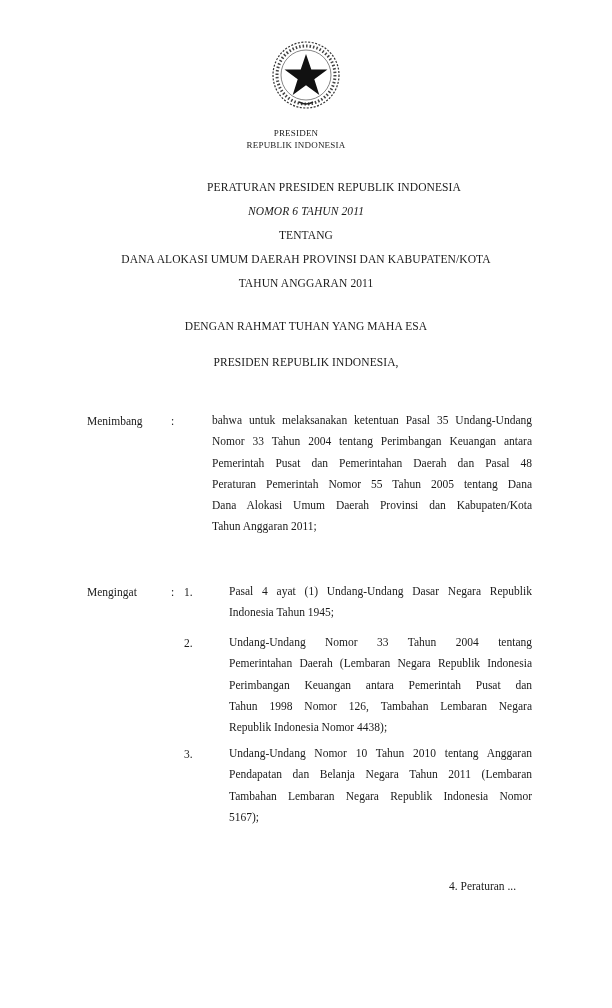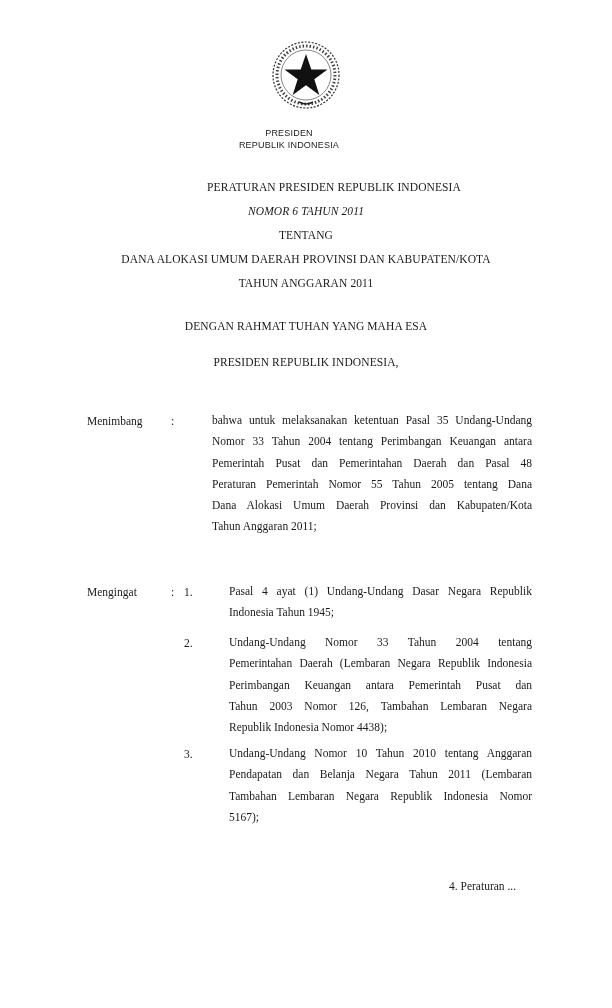--- a/index.html
+++ b/index.html
@@ -3,22 +3,22 @@
   <meta charset="utf-8">
   <style>
     html, body { margin: 0; padding: 0; background: #ffffff; }
     body {
       width: 612px; height: 1008px; position: relative; overflow: hidden;
       font-family: "Liberation Serif", "DejaVu Serif", serif;
       color: #1a1a1a;
     }
     .emblem { position: absolute; left: 271px; top: 40px; width: 70px; height: 70px; }
     .emblem svg { width: 70px; height: 70px; display: block; }
-    .inst { position: absolute; left: 10px; width: 558px; text-align: center;
-            font-family: Liberation Sans, sans-serif; font-size: 9px; letter-spacing: 0.2px; color: #222; }
+    .inst { position: absolute; left: 17px; width: 558px; text-align: center;
+            font-family: Liberation Serif, serif; font-size: 9px; letter-spacing: 0.2px; color: #222; }
     .ctr { position: absolute; left: 0; width: 612px; text-align: center; font-size: 11.5px; letter-spacing: 0.1px; }
     .label { position: absolute; left: 87px; font-size: 11.5px; }
     .colon { position: absolute; left: 171px; font-size: 11.5px; }
     .para { position: absolute; font-size: 11.5px; line-height: 21.3px; text-align: justify; }
     .para .ln { display: block; text-align: justify; text-align-last: justify; white-space: nowrap; padding-left: 28px; }
     .para .ln.last { text-align-last: left; }
     .num { position: absolute; font-size: 11.5px; }
     .footer-next { position: absolute; left: 449px; top: 880px; font-size: 11.5px; }
   </style>
 </head>
@@ -64,21 +64,21 @@
 <div class="para" style="left:201px; top:581px; width:331px;">
   <span class="ln">Pasal 4 ayat (1) Undang-Undang Dasar Negara Republik</span>
   <span class="ln last">Indonesia Tahun 1945;</span>
 </div>
 
 <div class="num" style="left:184px; top:637px;">2.</div>
 <div class="para" style="left:201px; top:632px; width:331px;">
   <span class="ln">Undang-Undang Nomor 33 Tahun 2004 tentang</span>
   <span class="ln">Pemerintahan Daerah (Lembaran Negara Republik Indonesia</span>
   <span class="ln">Perimbangan Keuangan antara Pemerintah Pusat dan</span>
-  <span class="ln">Tahun 2003 Nomor 126, Tambahan Lembaran Negara</span>
+  <span class="ln">Tahun 1998 Nomor 126, Tambahan Lembaran Negara</span>
   <span class="ln last">Republik Indonesia Nomor 4438);</span>
 </div>
 
 <div class="num" style="left:184px; top:748px;">3.</div>
 <div class="para" style="left:201px; top:743px; width:331px;">
   <span class="ln">Undang-Undang Nomor 10 Tahun 2010 tentang Anggaran</span>
   <span class="ln">Pendapatan dan Belanja Negara Tahun 2011 (Lembaran</span>
   <span class="ln">Tambahan Lembaran Negara Republik  Indonesia Nomor</span>
   <span class="ln last">5167);</span>
 </div>

